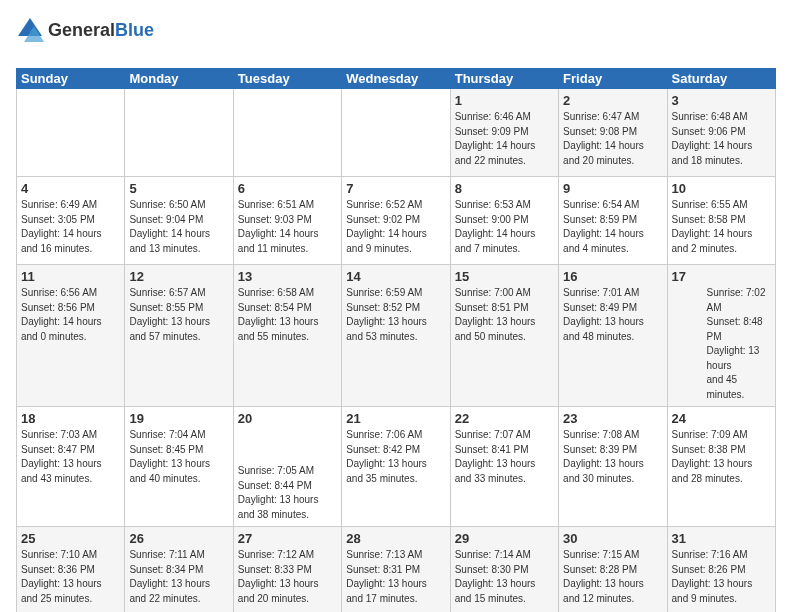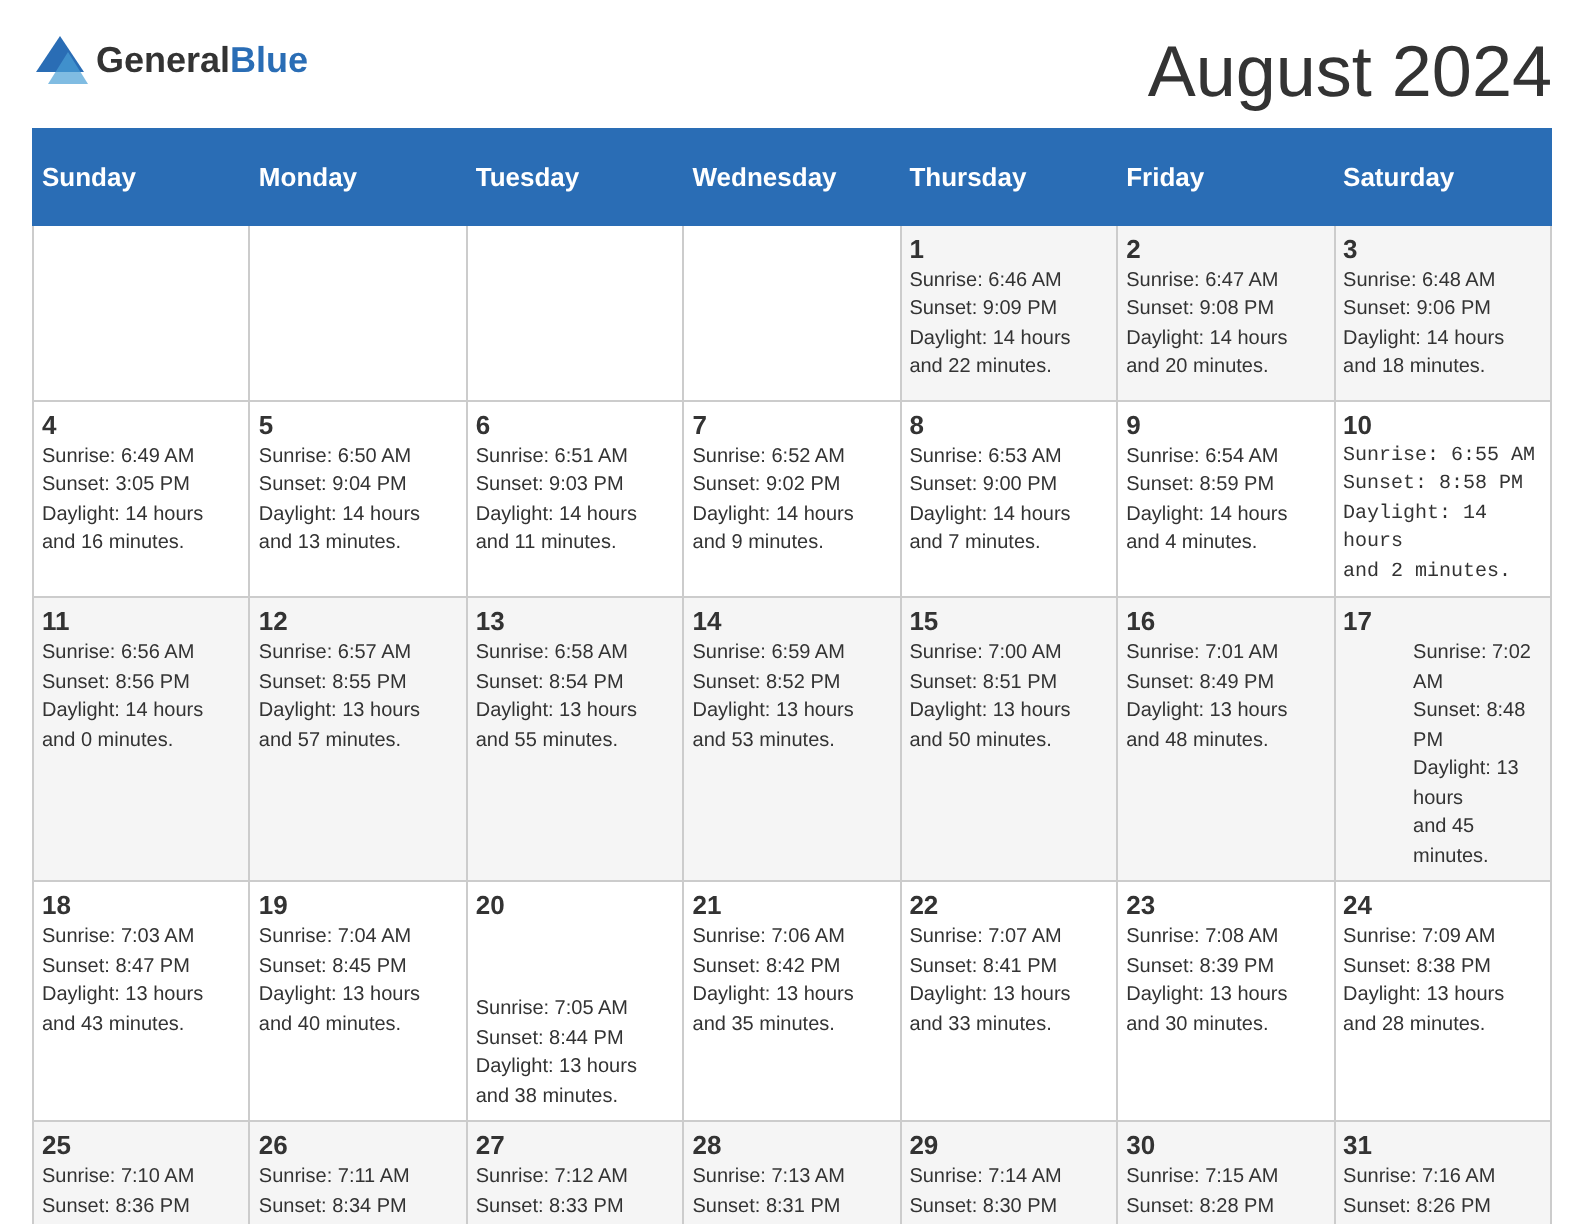--- a/index.html
+++ b/index.html
@@ -7,21 +7,21 @@
       font-family: Arial, sans-serif;
       background: #fff;
       width: 792px;
       min-height: 612px;
       padding: 16px;
     }
     .header-area {
       display: flex;
       justify-content: space-between;
       align-items: flex-start;
-      margin-bottom: 8px;
+      margin-bottom: 24px;
     }
     .logo {
       display: flex;
       align-items: center;
       gap: 4px;
     }
     .logo-text-general {
       font-size: 18px;
       font-weight: bold;
       color: #333;
@@ -53,21 +53,21 @@
       border-collapse: collapse;
       table-layout: fixed;
     }
     thead tr {
       background-color: #2a6db5;
     }
     thead th {
       color: #fff;
       font-size: 13px;
       font-weight: bold;
-      padding: 16px 4px;
+      padding: 2px 4px;
       text-align: left;
       border: 1px solid #2a6db5;
     }
     tbody tr {
       vertical-align: top;
     }
     tbody td {
       border: 1px solid #ccc;
       padding: 4px 4px;
       font-size: 10.5px;
@@ -99,21 +99,20 @@
   <div class="logo">
     <svg class="logo-icon" viewBox="0 0 28 28">
       <polygon points="14,2 26,20 2,20" fill="#2a6db5"></polygon>
       <polygon points="18,10 28,26 8,26" fill="#4a9fd5" opacity="0.7"></polygon>
     </svg>
     <div>
       <span class="logo-text-general">General</span><span class="logo-text-blue">Blue</span>
     </div>
   </div>
   <div class="title-area">
-    <div class="calendar-title">August 2024</div>
   </div>
 </div>
 
 <table>
   <thead>
     <tr>
     <th>Sunday</th>
         <th>Monday</th>
         <th>Tuesday</th>
         <th>Wednesday</th>
@@ -188,21 +187,21 @@
         </td>
         <td>
           <div class="day-number">9</div>
           <div class="day-info" style="white-space: pre-line;">Sunrise: 6:54 AM
 Sunset: 8:59 PM
 Daylight: 14 hours
 and 4 minutes.</div>
         </td>
         <td>
           <div class="day-number">10</div>
-          <div class="day-info" style="white-space: pre-line; font-family: Liberation Mono, monospace;">Sunrise: 6:55 AM
+          <div class="day-info" style="white-space: pre-line;">Sunrise: 6:55 AM
 Sunset: 8:58 PM
 Daylight: 14 hours
 and 2 minutes.</div>
         </td>
       </tr>
       <tr>
         <td>
           <div class="day-number">11</div>
           <div class="day-info" style="white-space: pre-line;">Sunrise: 6:56 AM
 Sunset: 8:56 PM

